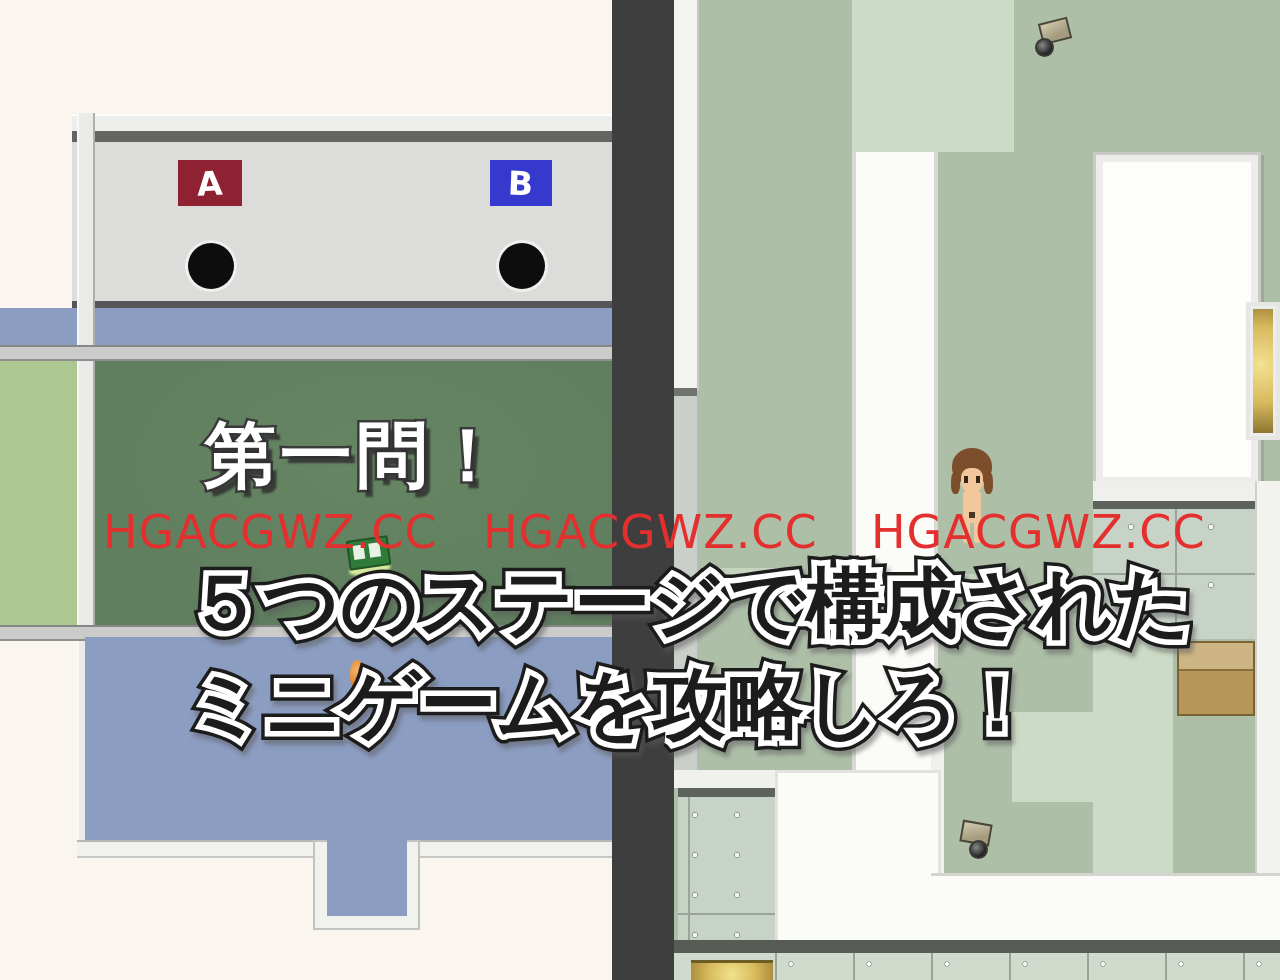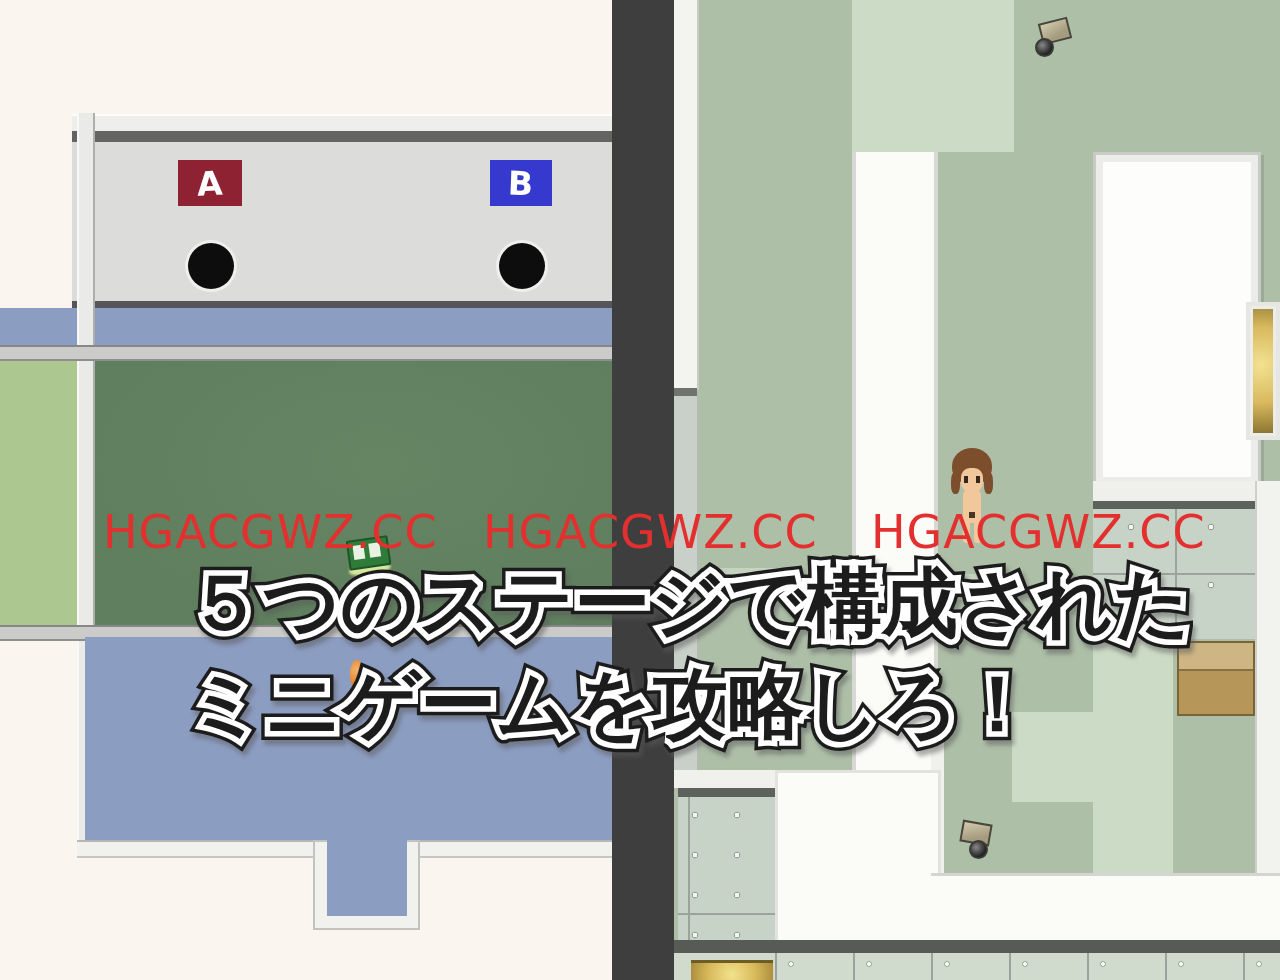--- a/index.html
+++ b/index.html
@@ -151,20 +151,21 @@
     <div class="abs push-btn btn-a"></div>
     <div class="abs push-btn btn-b"></div>
 
     <div class="abs blue-upper"></div>
     <div class="abs green-band"></div>
     <div class="abs chalkboard"></div>
     <div class="abs left-trim"></div>
     <div class="abs rail rail-1"></div>
     <div class="abs rail rail-2"></div>
 
+    <div class="abs quiz-question">第一問！</div>
 
     <div class="abs green-item">
       <span class="glow"></span>
       <span class="board">
           <i class="p1"></i>
           <i class="p2"></i>
         </span>
     </div>
 
     <div class="abs blue-lower"></div>

